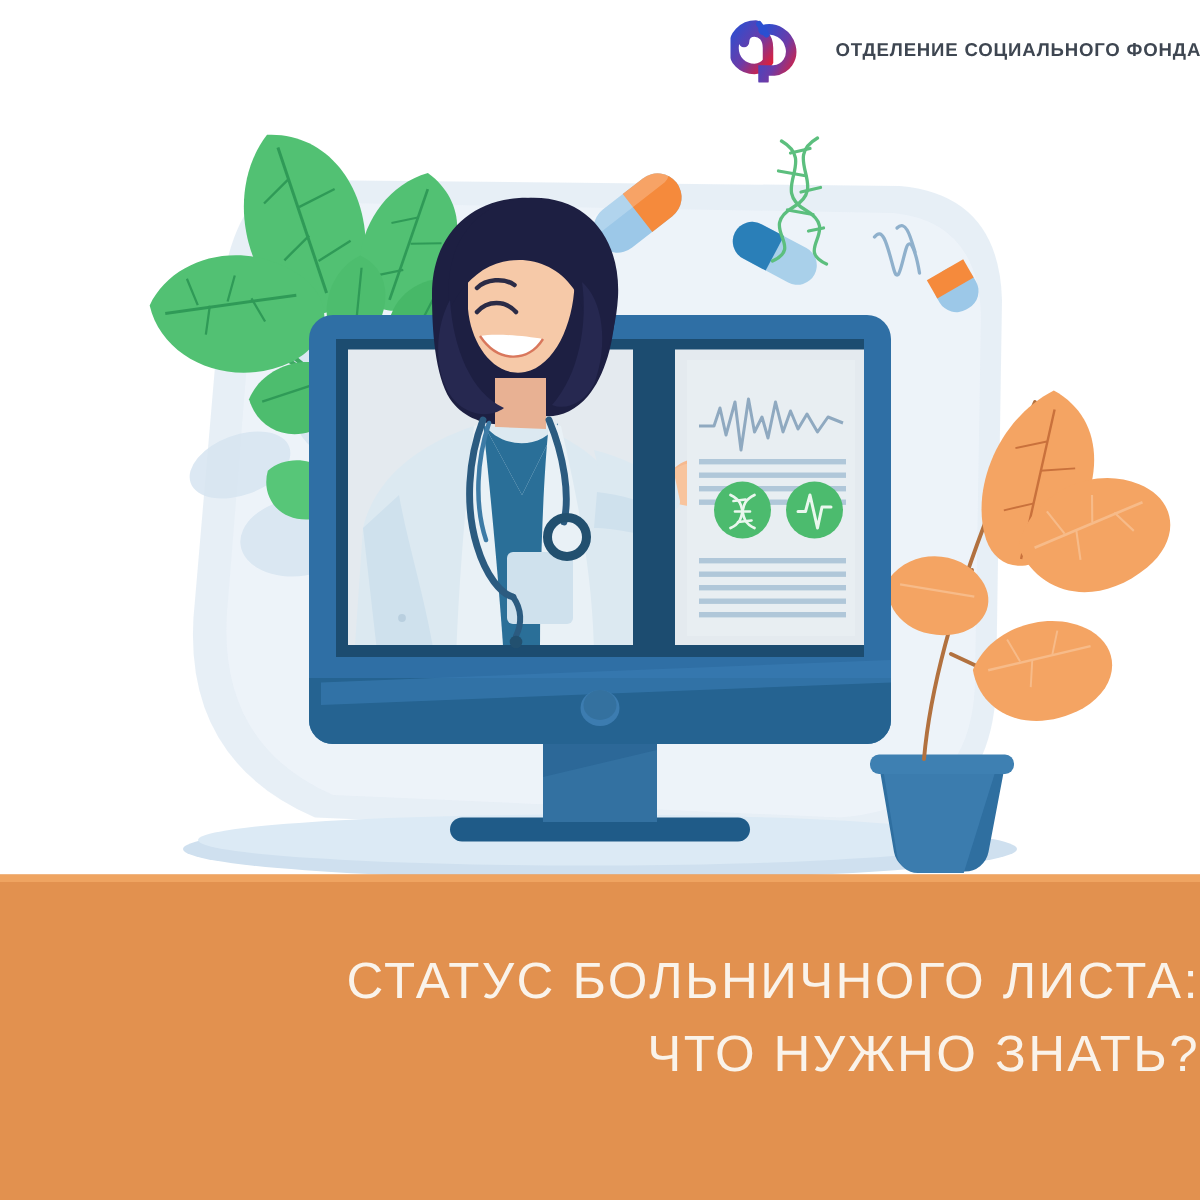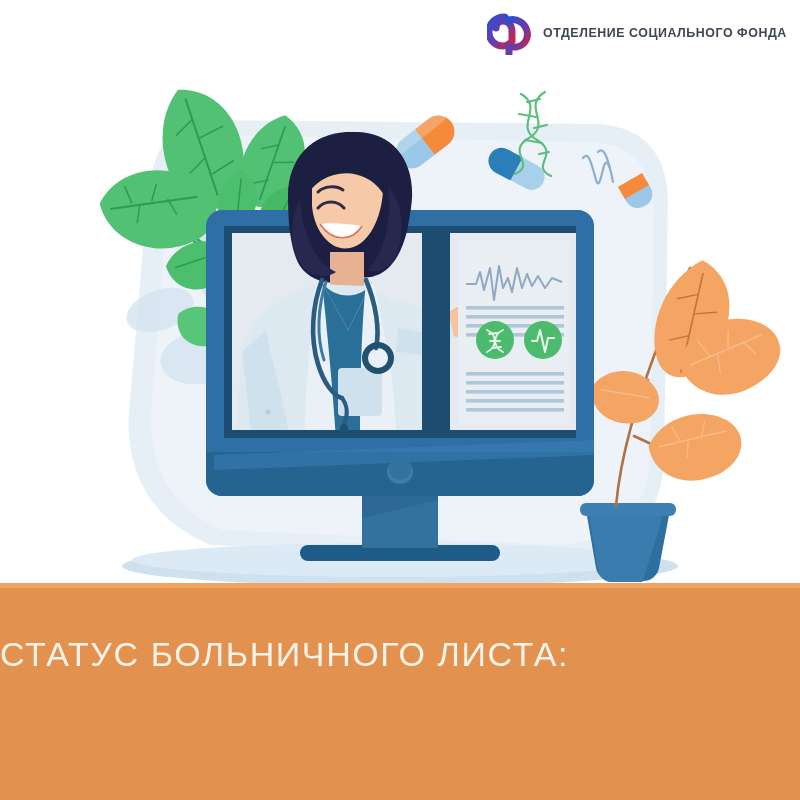--- a/index.html
+++ b/index.html
@@ -27,21 +27,21 @@
 
   
   #header-logo {
     position: absolute;
     left: 487px;
     top: 10px;
     width: 300px;
     height: 48px;
     display: flex;
     align-items: center;
-    gap: 10px;
+    gap: 24px;
   }
   #logo-mark {
     width: 46px;
     height: 42px;
     flex: 0 0 auto;
   }
   #logo-text {
     display: flex;
     flex-direction: column;
     justify-content: center;
@@ -70,21 +70,21 @@
     top: 583px;
     width: 800px;
     height: 5px;
     background: #efa461;
   }
   #banner-title {
     position: absolute;
     left: 0;
     top: 630px;
     width: 800px;
-    text-align: left;
+    text-align: right;
     color: #faf3ea;
     font-size: 34px;
     letter-spacing: 1.6px;
     line-height: 1.45;
     font-weight: 400;
   }
   #banner-title .tl {
     display: block;
   }
 </style>
@@ -373,15 +373,16 @@
     </svg>
     <div id="logo-text">
       <span>ОТДЕЛЕНИЕ СОЦИАЛЬНОГО ФОНДА</span>
     </div>
   </div>
 
   <div id="banner"></div>
   <div id="banner-top-highlight"></div>
   <div id="banner-title">
     <span class="tl">СТАТУС БОЛЬНИЧНОГО ЛИСТА:</span>
+    <span class="tl">ЧТО НУЖНО ЗНАТЬ?</span>
   </div>
 
 </div>
 
 </body></html>

